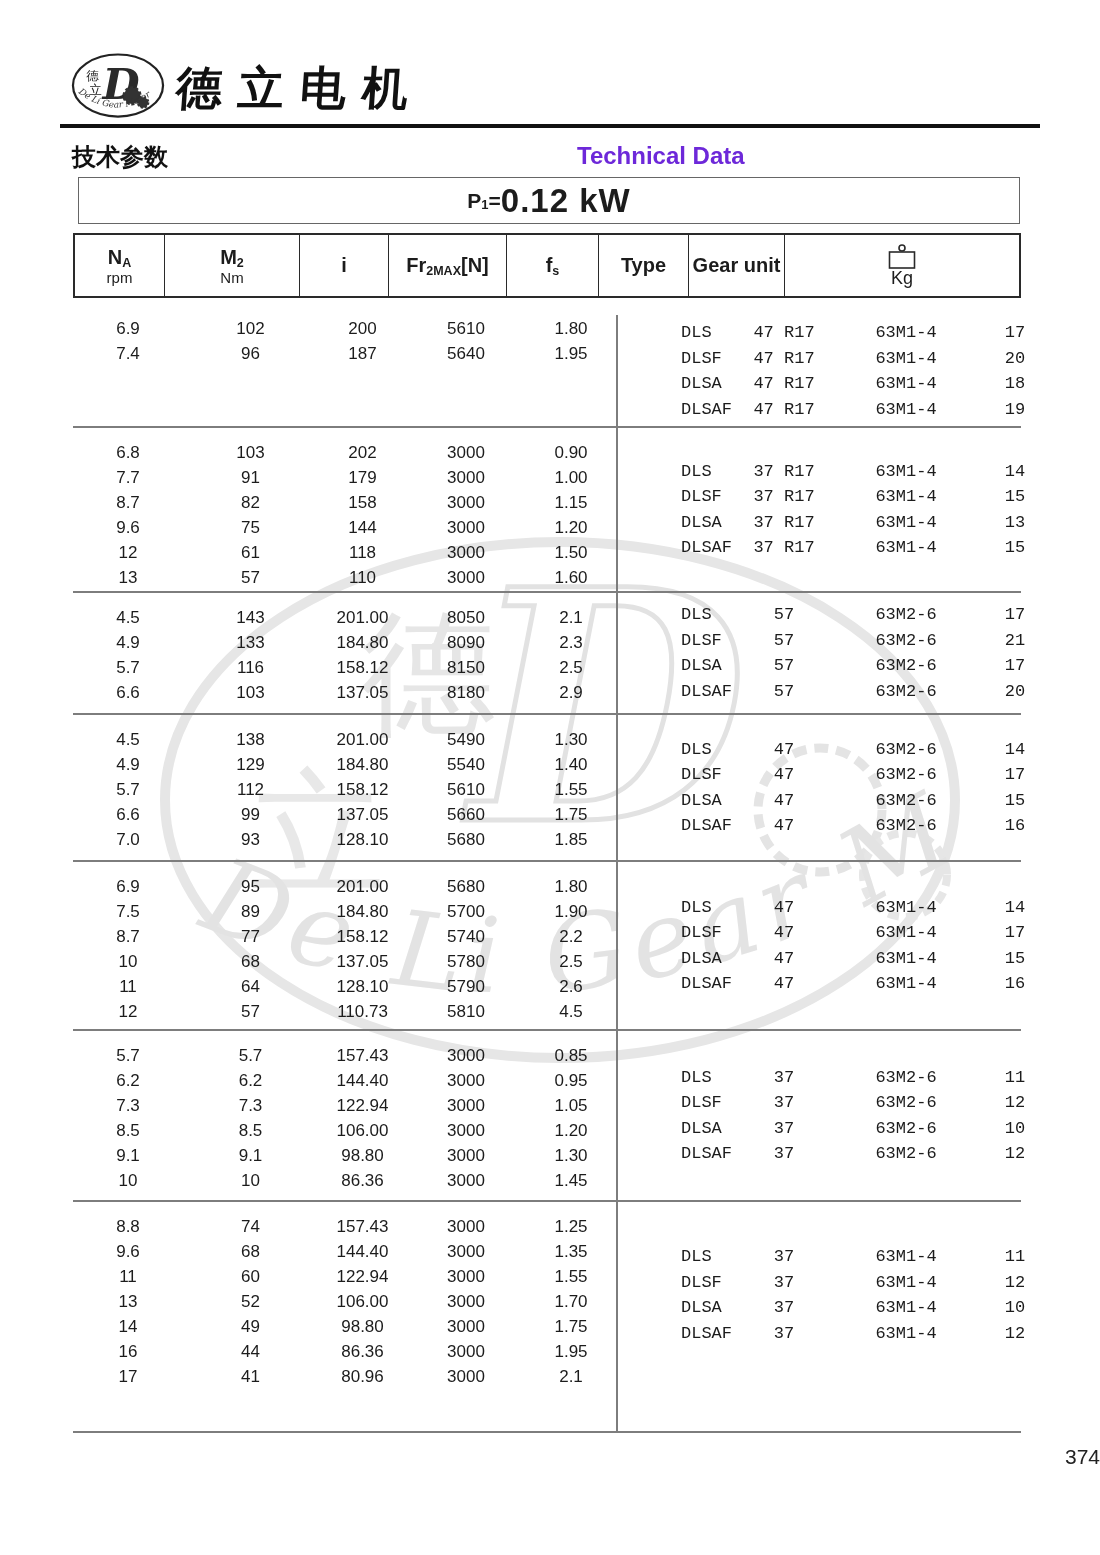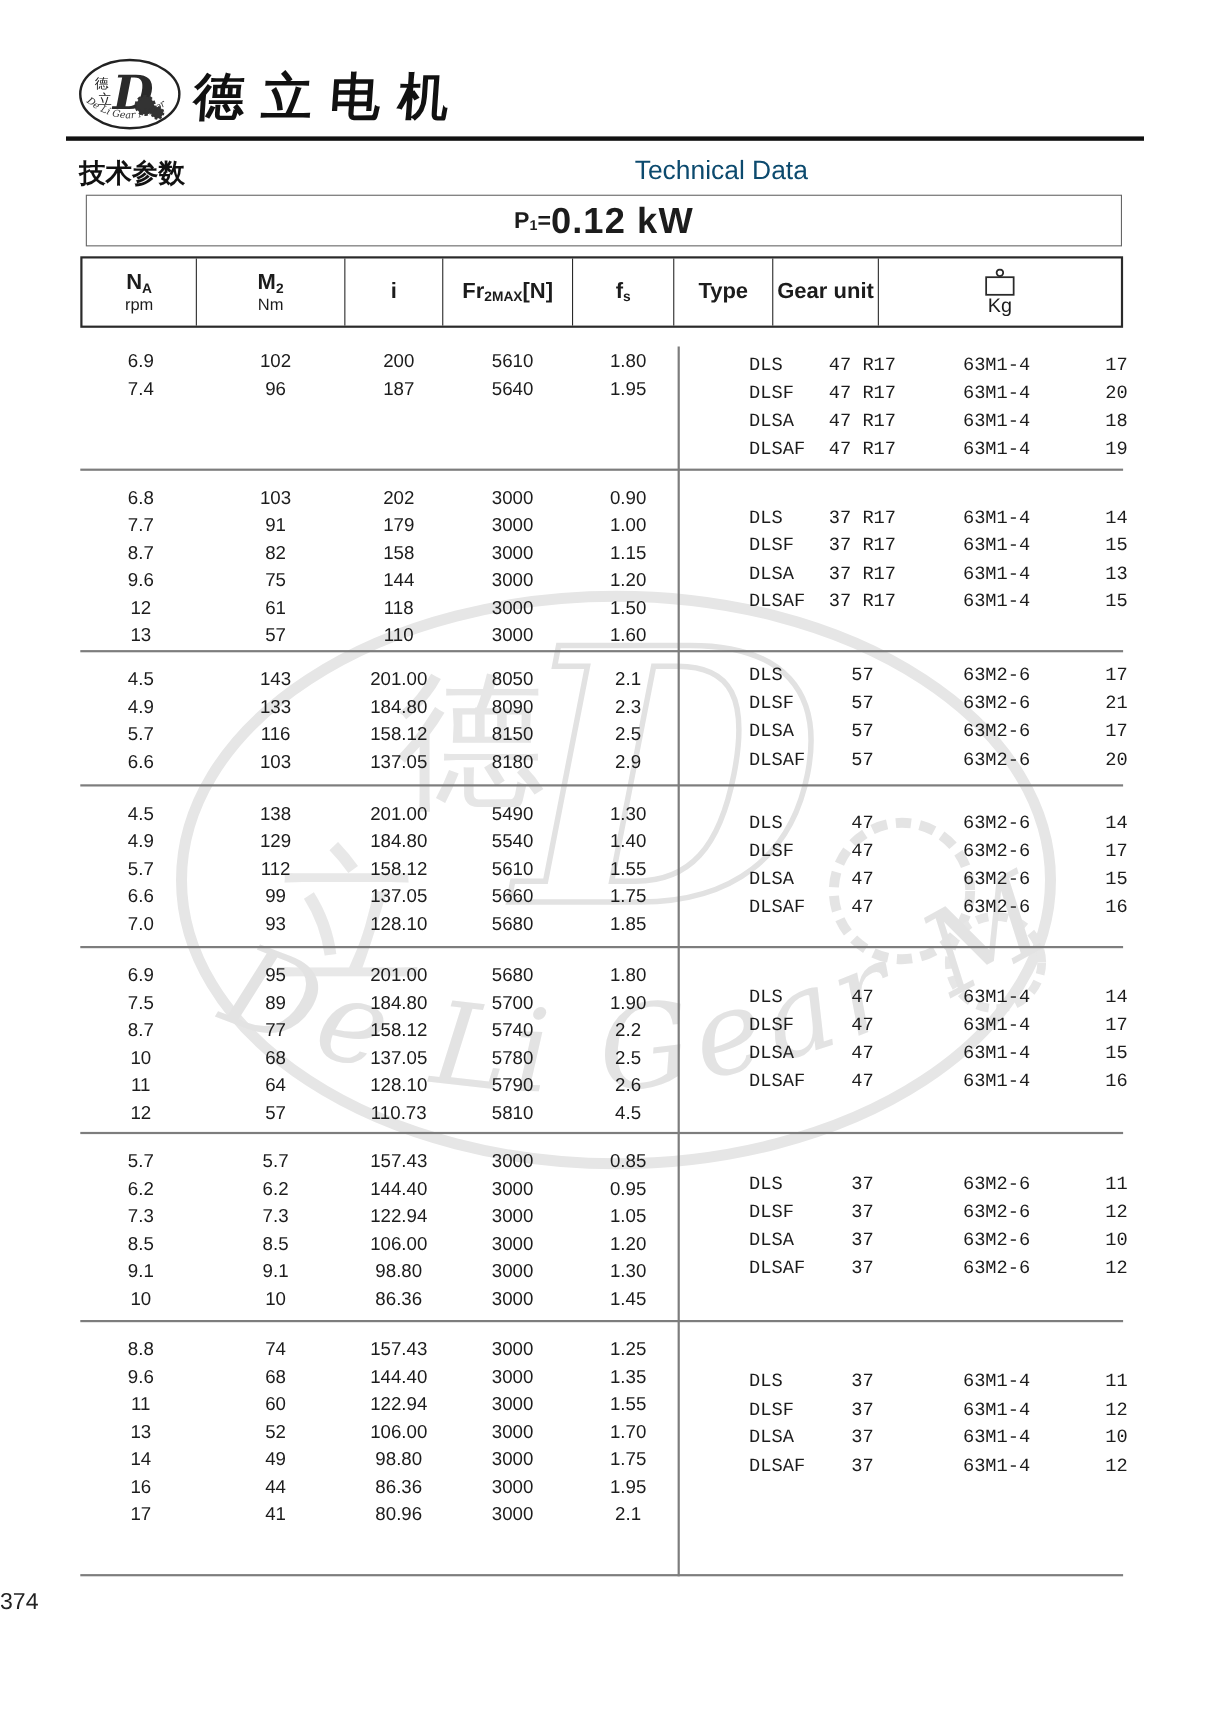--- a/index.html
+++ b/index.html
@@ -10,37 +10,37 @@
   .watermark{position:absolute;left:120px;top:510px;z-index:0;pointer-events:none;}
 
   
   .logo{position:absolute;left:70px;top:50px;}
   .company-name{position:absolute;left:176px;top:58px;font-family:"DejaVu Serif", serif;
         font-weight:bold;font-size:46px;letter-spacing:16px;color:#111;transform:skewX(-4deg);}
   .top-rule{position:absolute;left:60px;top:124px;width:980px;height:4px;background:#111;}
 
   
   .title-cn{position:absolute;left:72px;top:141px;font-size:24px;font-weight:bold;color:#111;}
-  .title-en{position:absolute;left:577px;top:142px;font-size:24px;font-weight:normal;color:#0c4a6e;}
+  .title-en{position:absolute;left:577px;top:142px;font-size:24px;font-weight:bold;color:#6d28d9;}
 
   
   .pbox{position:absolute;left:78px;top:177px;width:942px;height:47px;border:1.5px solid #666;
         box-sizing:border-box;display:flex;align-items:center;justify-content:center;background:transparent;}
   .psym{font-size:21px;font-weight:bold;}
   .psub{font-size:13px;font-weight:bold;position:relative;top:4px;}
   .peq{font-size:21px;font-weight:bold;}
   .pval{font-size:33px;font-weight:bold;letter-spacing:1px;}
 
   
   .thead{position:absolute;left:73px;top:233px;width:948px;height:65px;border:2px solid #2a2a2a;
         box-sizing:border-box;display:flex;z-index:2;background:transparent;}
   .hcell{border-right:1.5px solid #2a2a2a;box-sizing:border-box;display:flex;flex-direction:column;
         align-items:center;justify-content:center;flex:none;}
   .hcell:last-child{border-right:none;flex:1;}
-  .h0{width:104px}.h1{width:135px}.h2{width:89px}.h3{width:118px}.h4{width:92px}
+  .h0{width:90px}.h1{width:135px}.h2{width:89px}.h3{width:118px}.h4{width:92px}
   .h5{width:90px}.h6{width:96px}.h7{width:148px}.h8{width:66px}
   .hmain{font-size:20px;font-weight:bold;}
   .hsub{font-size:12.5px;font-weight:bold;position:relative;top:3px;}
   .hunit{font-size:15px;line-height:17px;}
   .kgicon{display:block;margin-bottom:1px;}
 
   
   .data-area{position:absolute;left:73px;top:298px;width:948px;z-index:1;}
   .vline{position:absolute;left:543px;top:17px;bottom:0;width:2px;background:#7d7d7d;}
   .block{position:relative;display:flex;border-bottom:2px solid #7d7d7d;box-sizing:border-box;gap:29px;}
@@ -53,21 +53,21 @@
   .b1 .right{justify-content:flex-start;padding-top:22px;}
   .b7 .right{justify-content:flex-start;padding-top:42px;}
   .rrow{height:25.5px;display:flex;align-items:center;}
   .rcell{font-size:17px;}
   .r0{width:90px;padding-left:35px;box-sizing:border-box;}
   .r1{width:96px;text-align:center;}
   .r2{width:148px;text-align:center;}
   .r3{width:70px;text-align:center;}
 
   
-  .footer{position:absolute;left:0;top:1445px;width:1100px;text-align:left;font-size:21px;color:#222;}
+  .footer{position:absolute;left:0;top:1445px;width:1100px;text-align:right;font-size:21px;color:#222;}
 </style>
 </head>
 <body>
 
 <div class="page">
 
   <svg class="watermark" width="880" height="640" viewBox="0 0 880 640">
     <ellipse cx="440" cy="290" rx="395" ry="258" fill="none" stroke="#e6e6e6" stroke-width="10"></ellipse>
     <text x="240" y="210" font-family="DejaVu Serif, serif" font-size="135" fill="#e6e6e6">德</text>
     <text x="130" y="370" font-family="DejaVu Serif, serif" font-size="135" fill="#e8e8e8">立</text>

